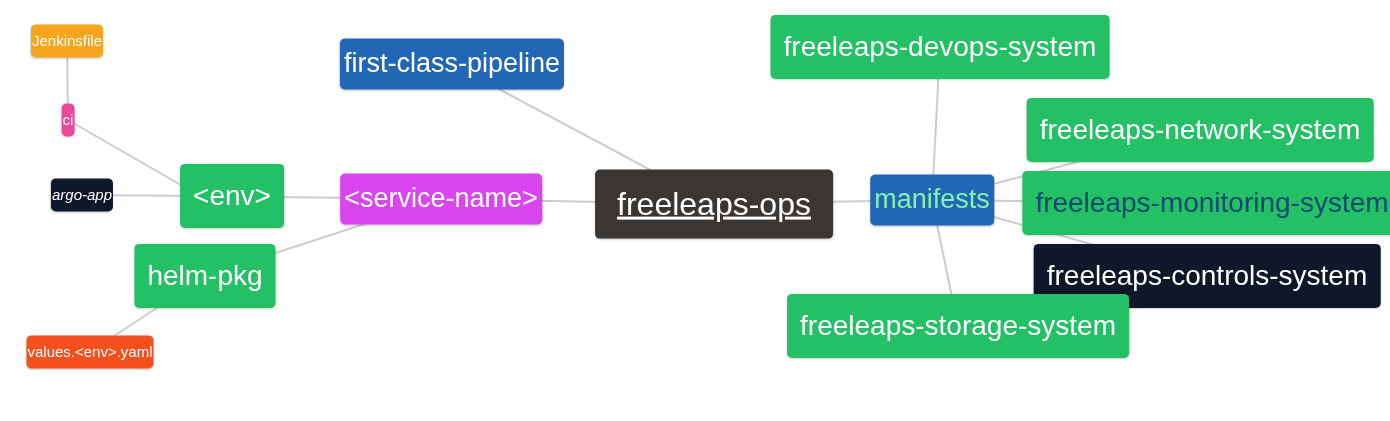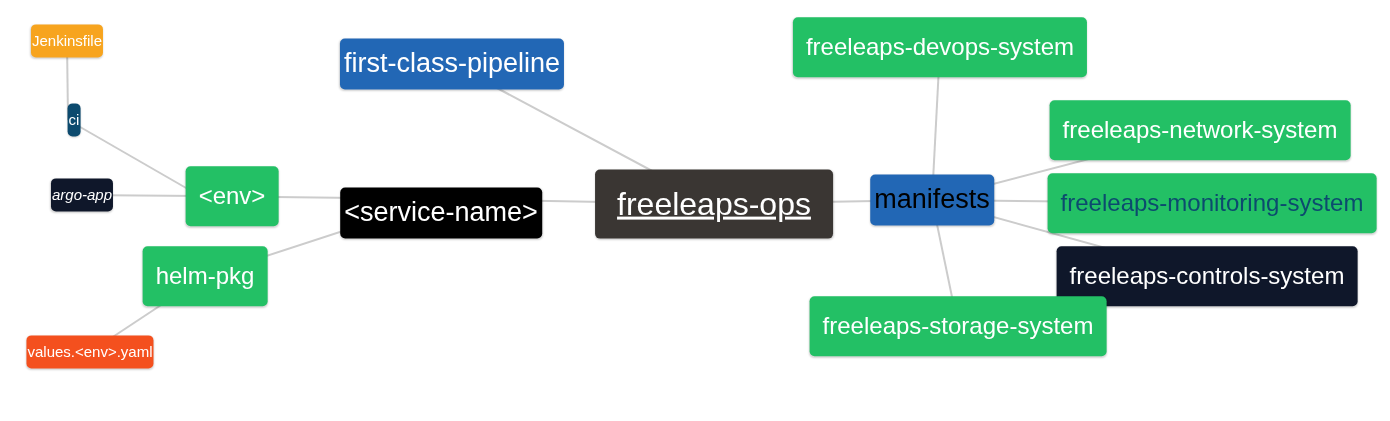--- a/index.html
+++ b/index.html
@@ -34,21 +34,21 @@
     transform: translate(-50%, -50%);
     color: #ffffff;
     border-radius: 5px;
     white-space: nowrap;
     text-align: center;
     box-shadow: 0 1px 2px rgba(0,0,0,0.18);
     cursor: pointer;
     line-height: 1.15;
   }
   .node.size-s  { font-size: 15px; padding: 8px 1px;  }
-  .node.size-m  { font-size: 24px; padding: 16px 13px;  }
+  .node.size-m  { font-size: 28px; padding: 16px 13px;  }
   .node.size-l  { font-size: 27px; padding: 10px 4px; }
   .node.size-xl { font-size: 32px; padding: 16px 22px; }
 </style>
 </head>
 <body>
 
 <div id="mindmap-canvas">
   <svg id="edges-layer" width="1390" height="421" viewBox="0 0 1390 421">
       <line x1="67" y1="41" x2="68" y2="120" stroke="#cccccc" stroke-width="2"></line>
       <line x1="68" y1="120" x2="200" y2="196" stroke="#cccccc" stroke-width="2"></line>
@@ -60,28 +60,28 @@
       <line x1="441" y1="199" x2="714" y2="204" stroke="#cccccc" stroke-width="2"></line>
       <line x1="714" y1="204" x2="932" y2="200" stroke="#cccccc" stroke-width="2"></line>
       <line x1="932" y1="200" x2="940" y2="47" stroke="#cccccc" stroke-width="2"></line>
       <line x1="932" y1="200" x2="1200" y2="130" stroke="#cccccc" stroke-width="2"></line>
       <line x1="932" y1="200" x2="1212" y2="203" stroke="#cccccc" stroke-width="2"></line>
       <line x1="932" y1="200" x2="1207" y2="276" stroke="#cccccc" stroke-width="2"></line>
       <line x1="932" y1="200" x2="958" y2="326" stroke="#cccccc" stroke-width="2"></line>
     </svg>
   <div id="nodes-layer">
       <div class="node size-s" style="left: 67px; top: 41px; background: rgb(247, 164, 30); color: rgb(255, 255, 255);">Jenkinsfile</div>
-      <div class="node size-s" style="left: 68px; top: 120px; background: #0c4a6e; color: rgb(255, 255, 255); margin-left: 6px;">ci</div>
+      <div class="node size-s" style="left: 68px; top: 120px; background: #ec4899; color: rgb(255, 255, 255);">ci</div>
       <div class="node size-s" style="left: 82px; top: 195px; background: #0f172a; color: rgb(255, 255, 255); font-style: italic;">argo-app</div>
       <div class="node size-m" style="left: 200px; top: 196px; background: rgb(35, 192, 101); color: rgb(255, 255, 255); margin-left: 32px;">&lt;env&gt;</div>
       <div class="node size-m" style="left: 205px; top: 276px; background: rgb(35, 192, 101); color: rgb(255, 255, 255);">helm-pkg</div>
       <div class="node size-s" style="left: 90px; top: 352px; background: rgb(244, 80, 30); color: rgb(255, 255, 255);">values.&lt;env&gt;.yaml</div>
       <div class="node size-l" style="left: 452px; top: 64px; background: rgb(34, 103, 181); color: rgb(255, 255, 255);">first-class-pipeline</div>
-      <div class="node size-l" style="left: 441px; top: 213px; background: #000000; color: rgb(255, 255, 255);">&lt;service-name&gt;</div>
+      <div class="node size-l" style="left: 441px; top: 199px; background: #d946ef; color: rgb(255, 255, 255);">&lt;service-name&gt;</div>
       <div class="node size-xl" style="left: 714px; top: 204px; background: rgb(58, 54, 51); color: rgb(255, 255, 255); text-decoration: underline;">freeleaps-ops</div>
-      <div class="node size-l" style="left: 932px; top: 200px; background: rgb(34, 103, 181); color: #000000;">manifests</div>
+      <div class="node size-l" style="left: 932px; top: 200px; background: rgb(34, 103, 181); color: #86efac;">manifests</div>
       <div class="node size-m" style="left: 940px; top: 47px; background: rgb(35, 192, 101); color: rgb(255, 255, 255);">freeleaps-devops-system</div>
       <div class="node size-m" style="left: 1200px; top: 130px; background: rgb(35, 192, 101); color: rgb(255, 255, 255); text-align: right;">freeleaps-network-system</div>
       <div class="node size-m" style="left: 1212px; top: 203px; background: rgb(35, 192, 101); color: #0c4a6e;">freeleaps-monitoring-system</div>
       <div class="node size-m" style="left: 1207px; top: 276px; background: #0f172a; color: rgb(255, 255, 255);">freeleaps-controls-system</div>
       <div class="node size-m" style="left: 958px; top: 326px; background: rgb(35, 192, 101); color: rgb(255, 255, 255);">freeleaps-storage-system</div>
     </div>
 </div>
 
 </body></html>

